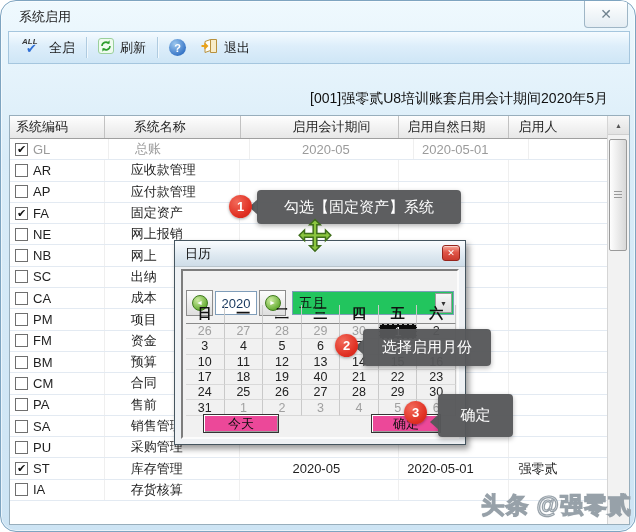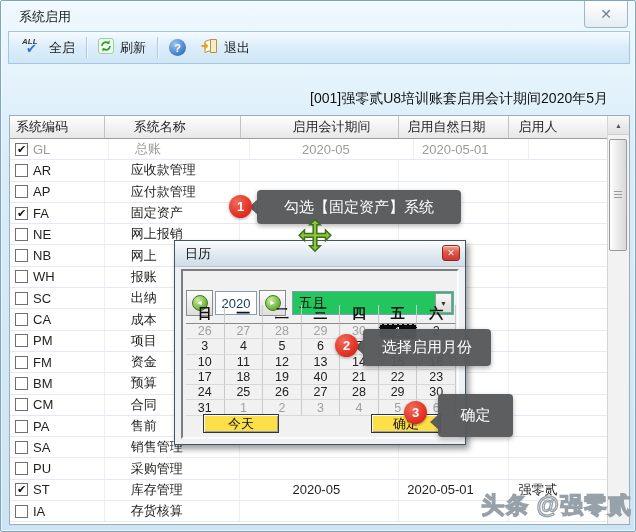--- a/index.html
+++ b/index.html
@@ -1,18 +1,18 @@
 <!DOCTYPE html>
 <html><head>
 <meta charset="utf-8">
 <style>
   html,body{margin:0;padding:0;}
   body{width:636px;height:532px;position:relative;background:#fff;
        font-family:"Liberation Sans","DejaVu Sans",sans-serif;overflow:hidden;}
-  .window{position:absolute;inset:0;border-radius:2px;border:1px solid #7ea4c0;
+  .window{position:absolute;inset:0;border-radius:16px;border:1px solid #7ea4c0;
     background:linear-gradient(180deg,#eff9fe,#d9ecf8 30%,#cde4f4);
     box-shadow:inset 0 0 0 1px rgba(255,255,255,.55);overflow:hidden;box-sizing:border-box;}
   .win-title{position:absolute;left:18px;top:7px;font-size:13px;color:#1a1a1a;}
   .close-btn{position:absolute;left:583px;top:0;width:42px;height:26px;
     background:linear-gradient(#ffffff,#e4edf3);border:1px solid #9fb6c6;border-top:none;
     border-radius:0 0 4px 4px;display:flex;align-items:center;justify-content:center;
     color:#70828e;font-weight:bold;font-size:14px;}
   
   .toolbar{position:absolute;left:7px;top:30px;width:622px;height:33px;box-sizing:border-box;
     background:linear-gradient(#f5fbff,#ddeefa 45%,#cfe6f6);border:1px solid #a5c6de;
@@ -84,21 +84,21 @@
   .combo-arrow{position:absolute;right:1px;top:1px;bottom:1px;width:17px;
     background:linear-gradient(#f8f8f8,#dcdcdc);border:1px solid #9a9a9a;box-sizing:border-box;
     display:flex;align-items:center;justify-content:center;font-size:7px;color:#333;}
   .cal-grid{position:absolute;left:3px;top:34px;width:270px;display:grid;grid-template-columns:repeat(7,1fr);}
   .wd{height:19px;font-weight:bold;font-size:14px;border-bottom:1px solid #8a8a8a;
     border-right:1px solid #c9c9c9;display:flex;align-items:center;justify-content:center;color:#111;box-sizing:border-box;}
   .dc{height:15.3px;font-size:12.5px;border-bottom:1px solid #d9d9d9;border-right:1px solid #c9c9c9;
     display:flex;align-items:center;justify-content:center;color:#222;box-sizing:border-box;}
   .dc.dimc{color:#a0a0a0;}
   .dc.sel{background:#0b0b0b;color:#fff;border:1px dashed #bdbdbd;}
-  .cal-btn{position:absolute;height:19px;background:#fde047;border:1px solid #333;box-sizing:border-box;
+  .cal-btn{position:absolute;height:19px;background:#ec4899;border:1px solid #333;box-sizing:border-box;
     box-shadow:inset 1px 1px 0 #fff,inset -1px -1px 0 #9e9e9e;font-size:13px;
     display:flex;align-items:center;justify-content:center;color:#111;}
   .btn-today{left:20px;bottom:4px;width:76px;}
   .btn-ok{left:188px;bottom:4px;width:70px;}
   
   .circle{position:absolute;width:23px;height:23px;border-radius:50%;z-index:41;
     background:radial-gradient(circle at 35% 30%,#f26a5a,#e02f22 65%,#c6251a);
     color:#fff;font-size:13px;font-weight:bold;display:flex;align-items:center;justify-content:center;
     box-shadow:0 1px 3px rgba(0,0,0,.35);}
   .c-1{left:228px;top:194px;}.c-2{left:334px;top:333px;}.c-3{left:403px;top:400px;}
@@ -224,31 +224,20 @@
           <div class="td col4"></div>
           <div class="td col5"></div>
           <div class="td col6"></div>
         </div>
         <div class="trow">
           <div class="td col1">
             <span class="cb"></span>
             <span>NB</span>
           </div>
           <div class="td col2">网上</div>
-          <div class="td col3"></div>
-          <div class="td col4"></div>
-          <div class="td col5"></div>
-          <div class="td col6"></div>
-        </div>
-        <div class="trow">
-          <div class="td col1">
-            <span class="cb"></span>
-            <span>WH</span>
-          </div>
-          <div class="td col2">报账</div>
           <div class="td col3"></div>
           <div class="td col4"></div>
           <div class="td col5"></div>
           <div class="td col6"></div>
         </div>
         <div class="trow">
           <div class="td col1">
             <span class="cb"></span>
             <span>SC</span>
           </div>

